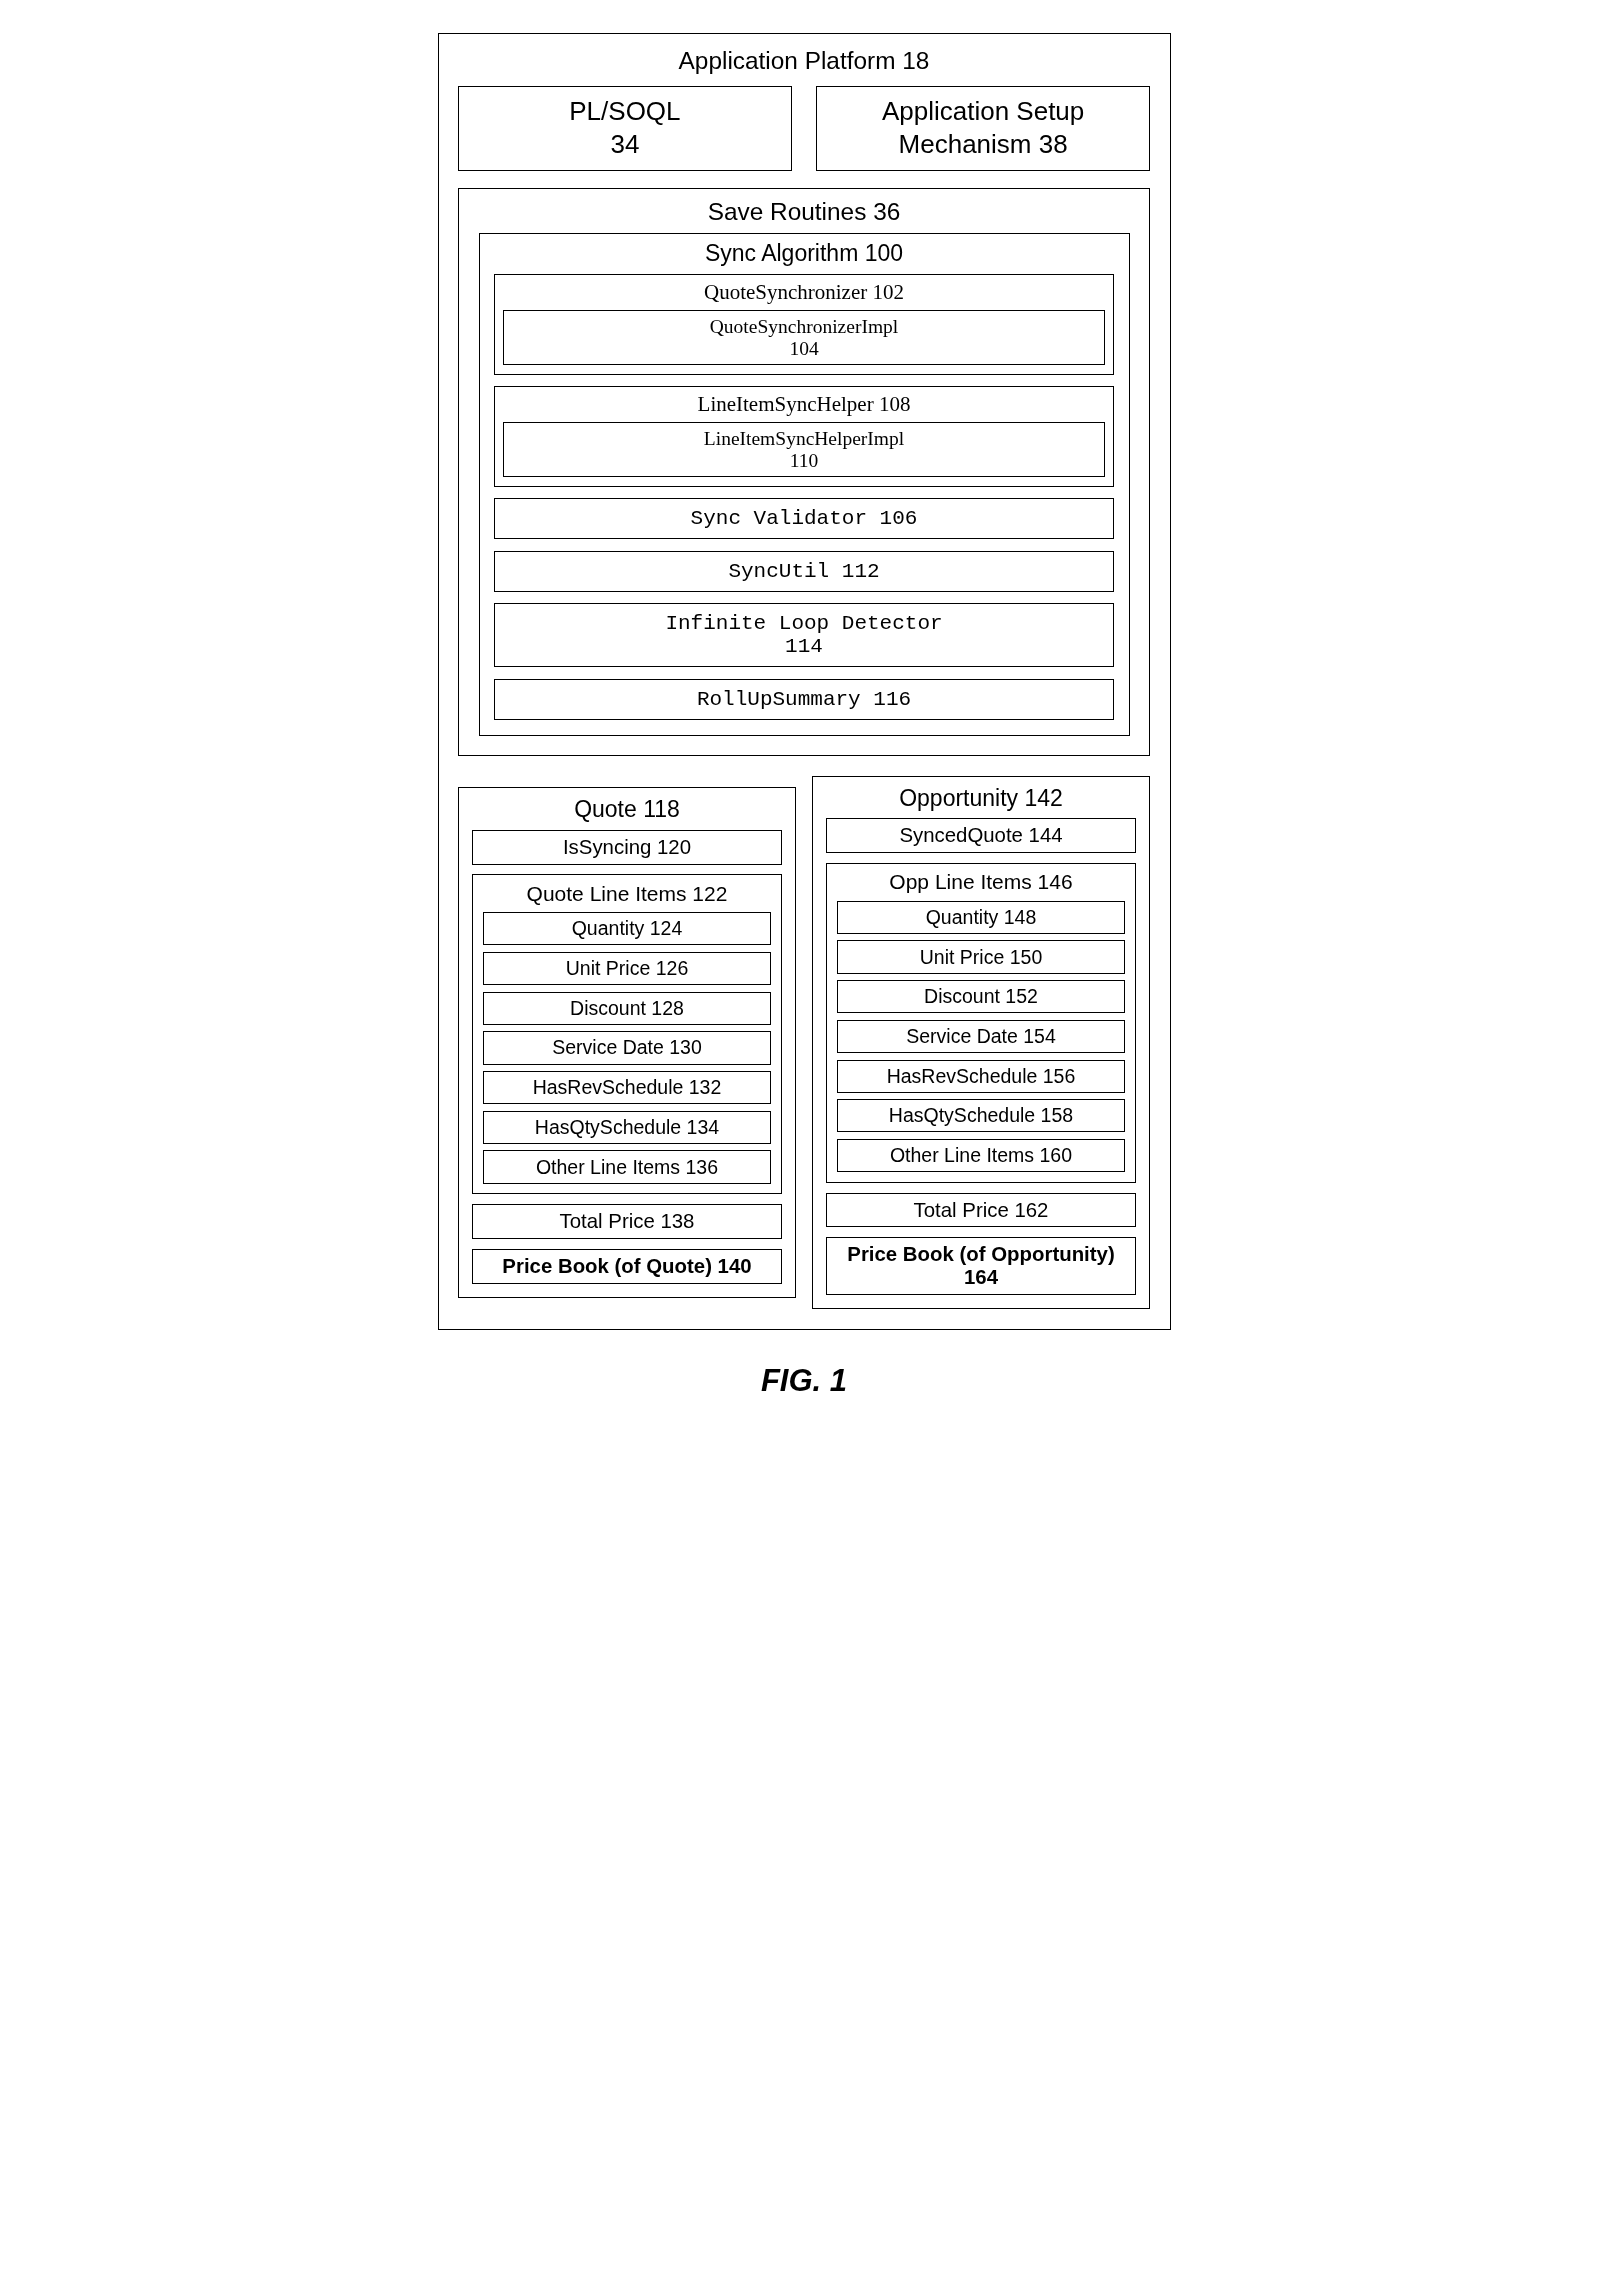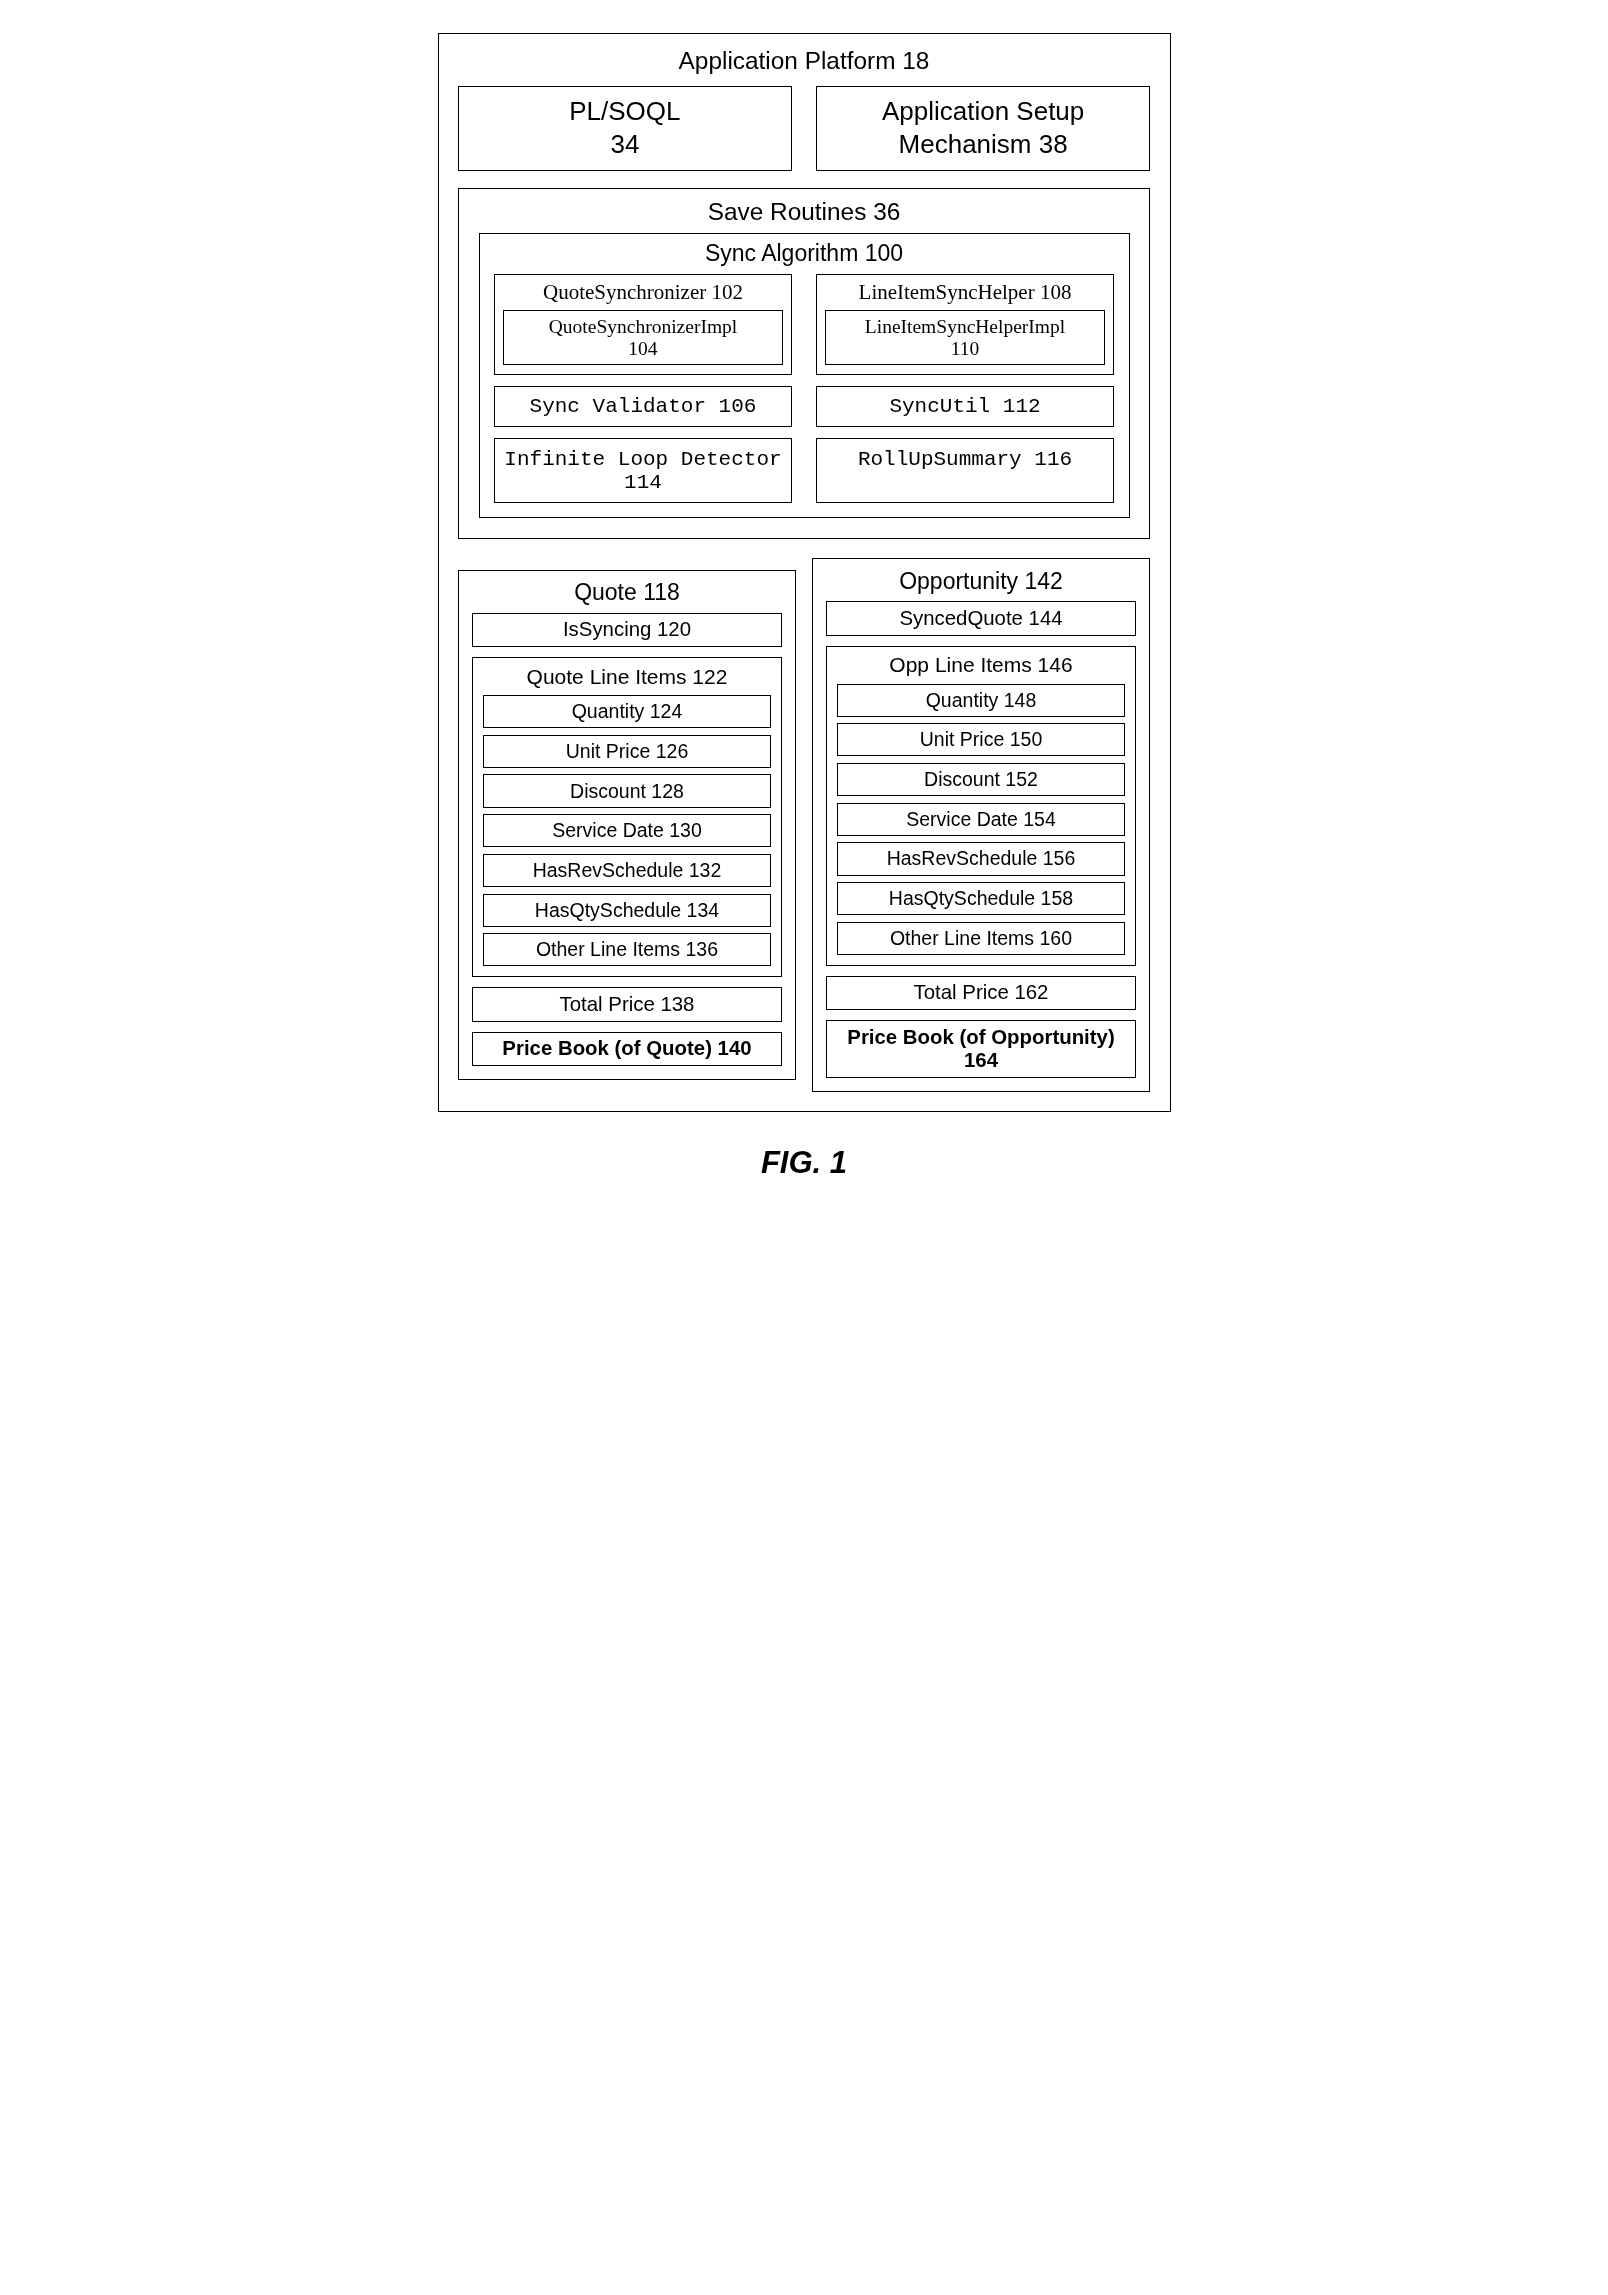--- a/index.html
+++ b/index.html
@@ -22,21 +22,21 @@
     width: 733px;
     padding: 8.1px 19.5px 19.5px 19.5px;
   }
   .outer-title {
     font-size: 24.4px;
     margin: 4.9px 0 11.4px 0;
   }
   .row2 {
     display: flex;
     gap: 24.4px;
-    justify-content: flex-end;
+    justify-content: space-between;
     border-radius: 15px;
   }
   .row2 .box {
     flex: 1;
     padding: 8.1px 6.5px 9.8px 6.5px;
     font-size: 26px;
     line-height: 1.25;
   }
   .sr-container {
     margin-top: 16.3px;
@@ -48,21 +48,21 @@
   }
   .sync-alg {
     padding: 4.9px 14.7px 14.7px 14.7px;
   }
   .sync-alg-title {
     font-size: 23px;
     margin: 1.6px 0 6.5px 0;
   }
   .sa-grid {
     display: grid;
-    grid-template-columns: 1fr 1fr;
+    grid-template-columns: 1fr;
     gap: 11.4px 24.4px;
   }
   .sa-cell {
     padding: 4.9px 8.1px 8.1px 8.1px;
     font-size: 21px;
     font-family: "Times New Roman", Times, serif;
   }
   .sa-cell .inner {
     margin-top: 4.9px;
     padding: 4.9px 4.9px;

